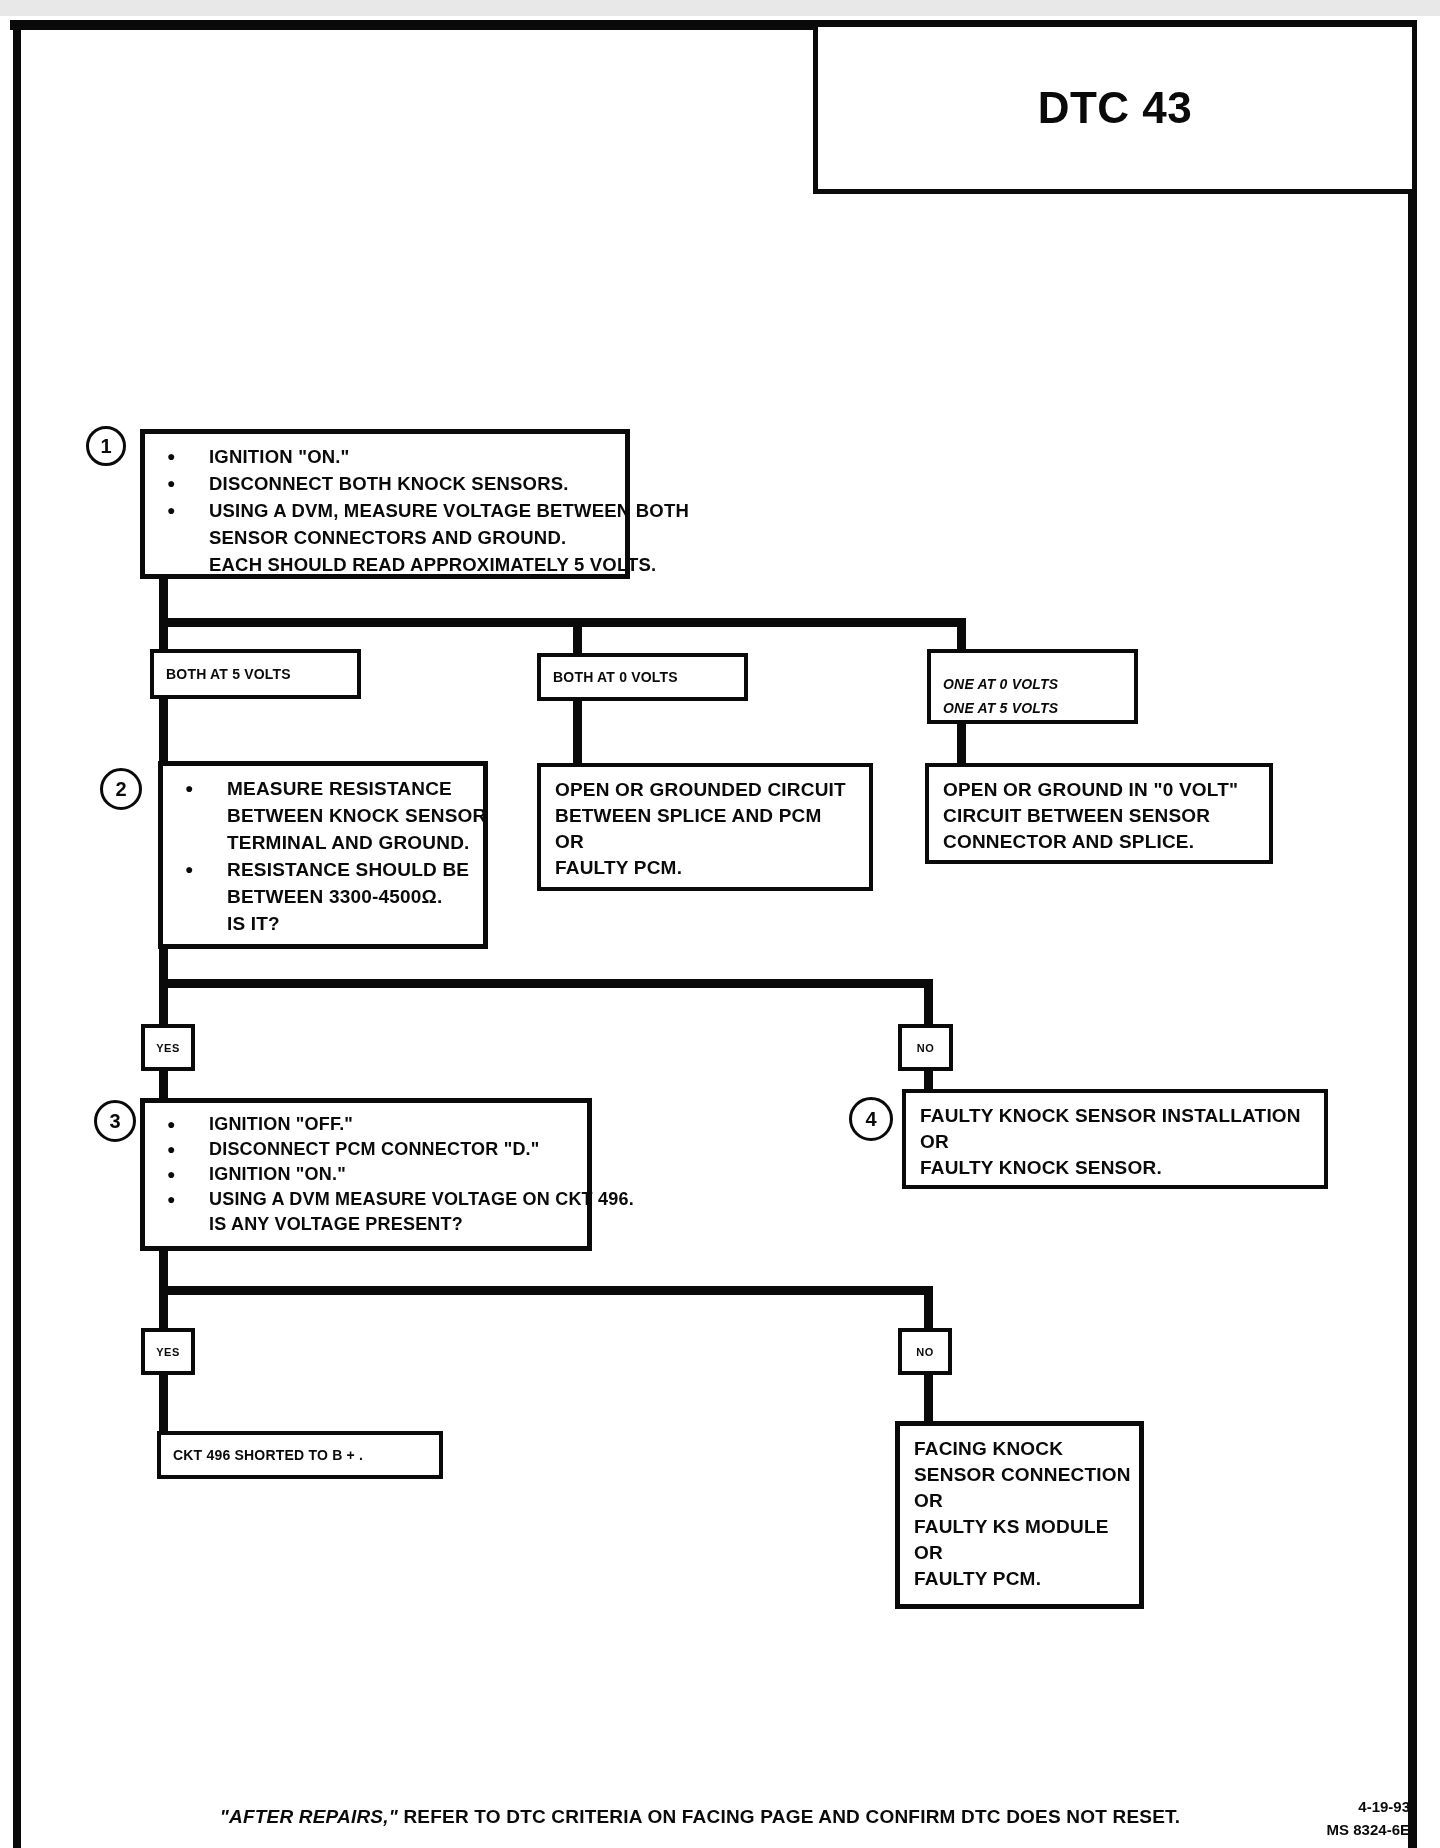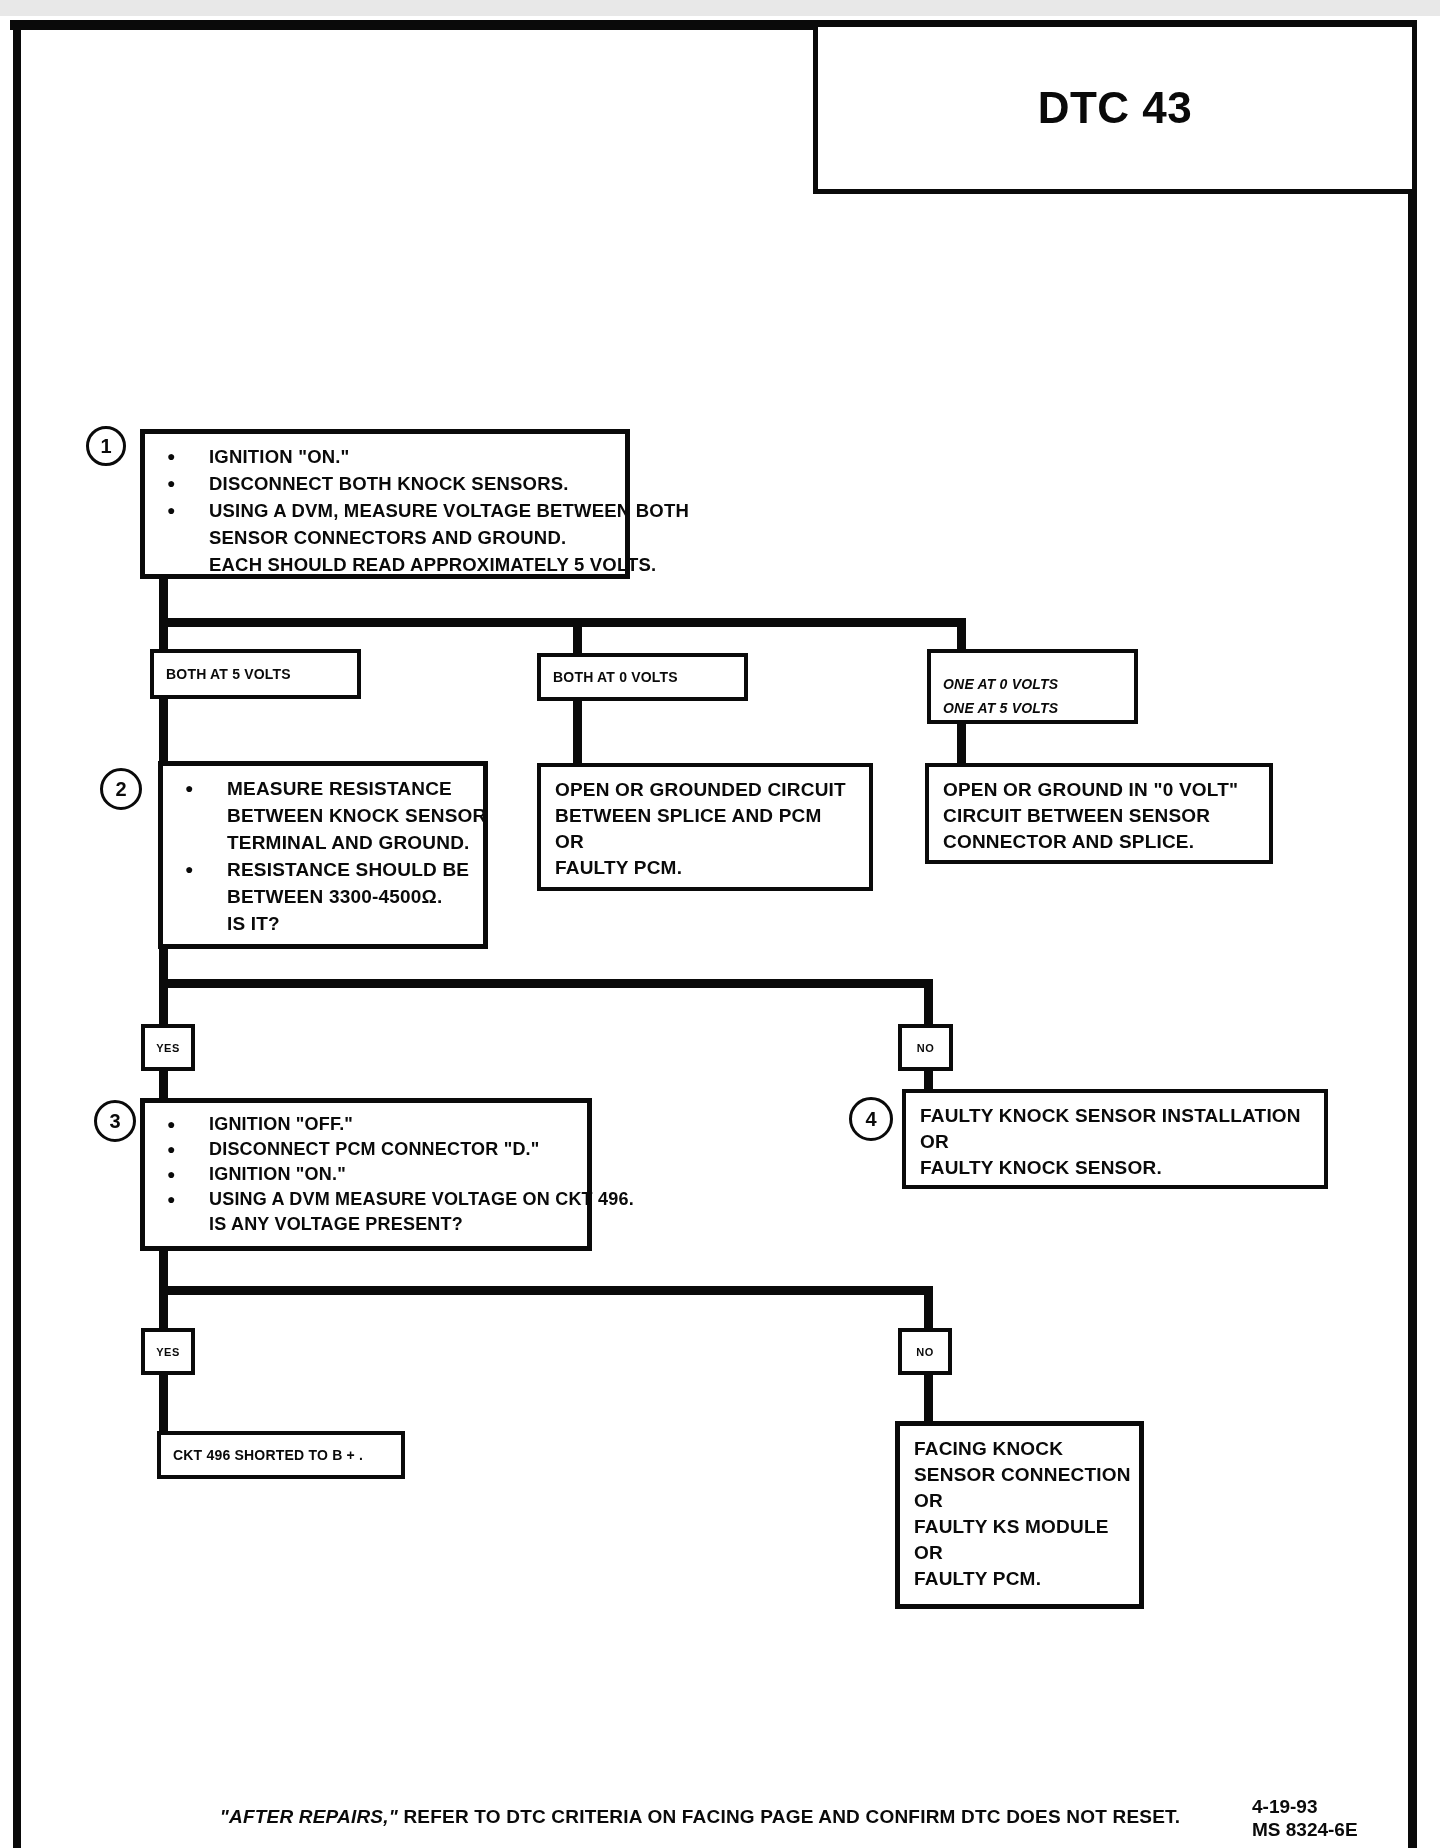--- a/index.html
+++ b/index.html
@@ -35,22 +35,22 @@
     align-items:center;justify-content:center;gap:4px;
   }
   .titlebox .t1{font-size:44px;letter-spacing:.5px;}
   .titlebox .t2{font-size:32px;letter-spacing:.3px;}
   .footer-note{
     position:absolute;left:170px;top:1790px;width:1060px;text-align:center;
     font-size:19px;letter-spacing:.2px;white-space:nowrap;
   }
   .footer-note .ital{font-style:italic;}
   .footer-stamp{
-    position:absolute;left:1252px;top:1779px;width:158px;text-align:left;
-    font-size:19px;line-height:23px;
+    position:absolute;left:1252px;top:1779px;width:158px;text-align:right;
+    font-size:15px;line-height:23px;
   }
 </style>
 </head>
 <body>
 
 <div class="page">
 
   <div class="ln" style="left:10px;top:4px;width:1407px;height:10px;"></div>
   <div class="ln" style="left:13px;top:4px;width:8px;height:1841px;"></div>
   <div class="ln" style="left:1408px;top:4px;width:9px;height:1841px;"></div>
@@ -238,21 +238,21 @@
       </div>
   </div>
 
   <div class="fbox yn" style="left:141px;top:1312px;width:54px;height:47px;">
     <span>YES</span>
   </div>
   <div class="fbox yn" style="left:898px;top:1312px;width:54px;height:47px;">
     <span>NO</span>
   </div>
 
-  <div class="fbox branchbox" style="left:157px;top:1415px;width:248px;height:48px;">
+  <div class="fbox branchbox" style="left:157px;top:1415px;width:286px;height:48px;">
     <span>CKT 496 SHORTED TO B + .</span>
   </div>
 
   <div class="fbox bthick plain" style="left:895px;top:1405px;width:249px;height:188px;">
     <div>
 
         <div class="pline">FACING KNOCK</div>
 
         <div class="pline">SENSOR CONNECTION</div>
 

